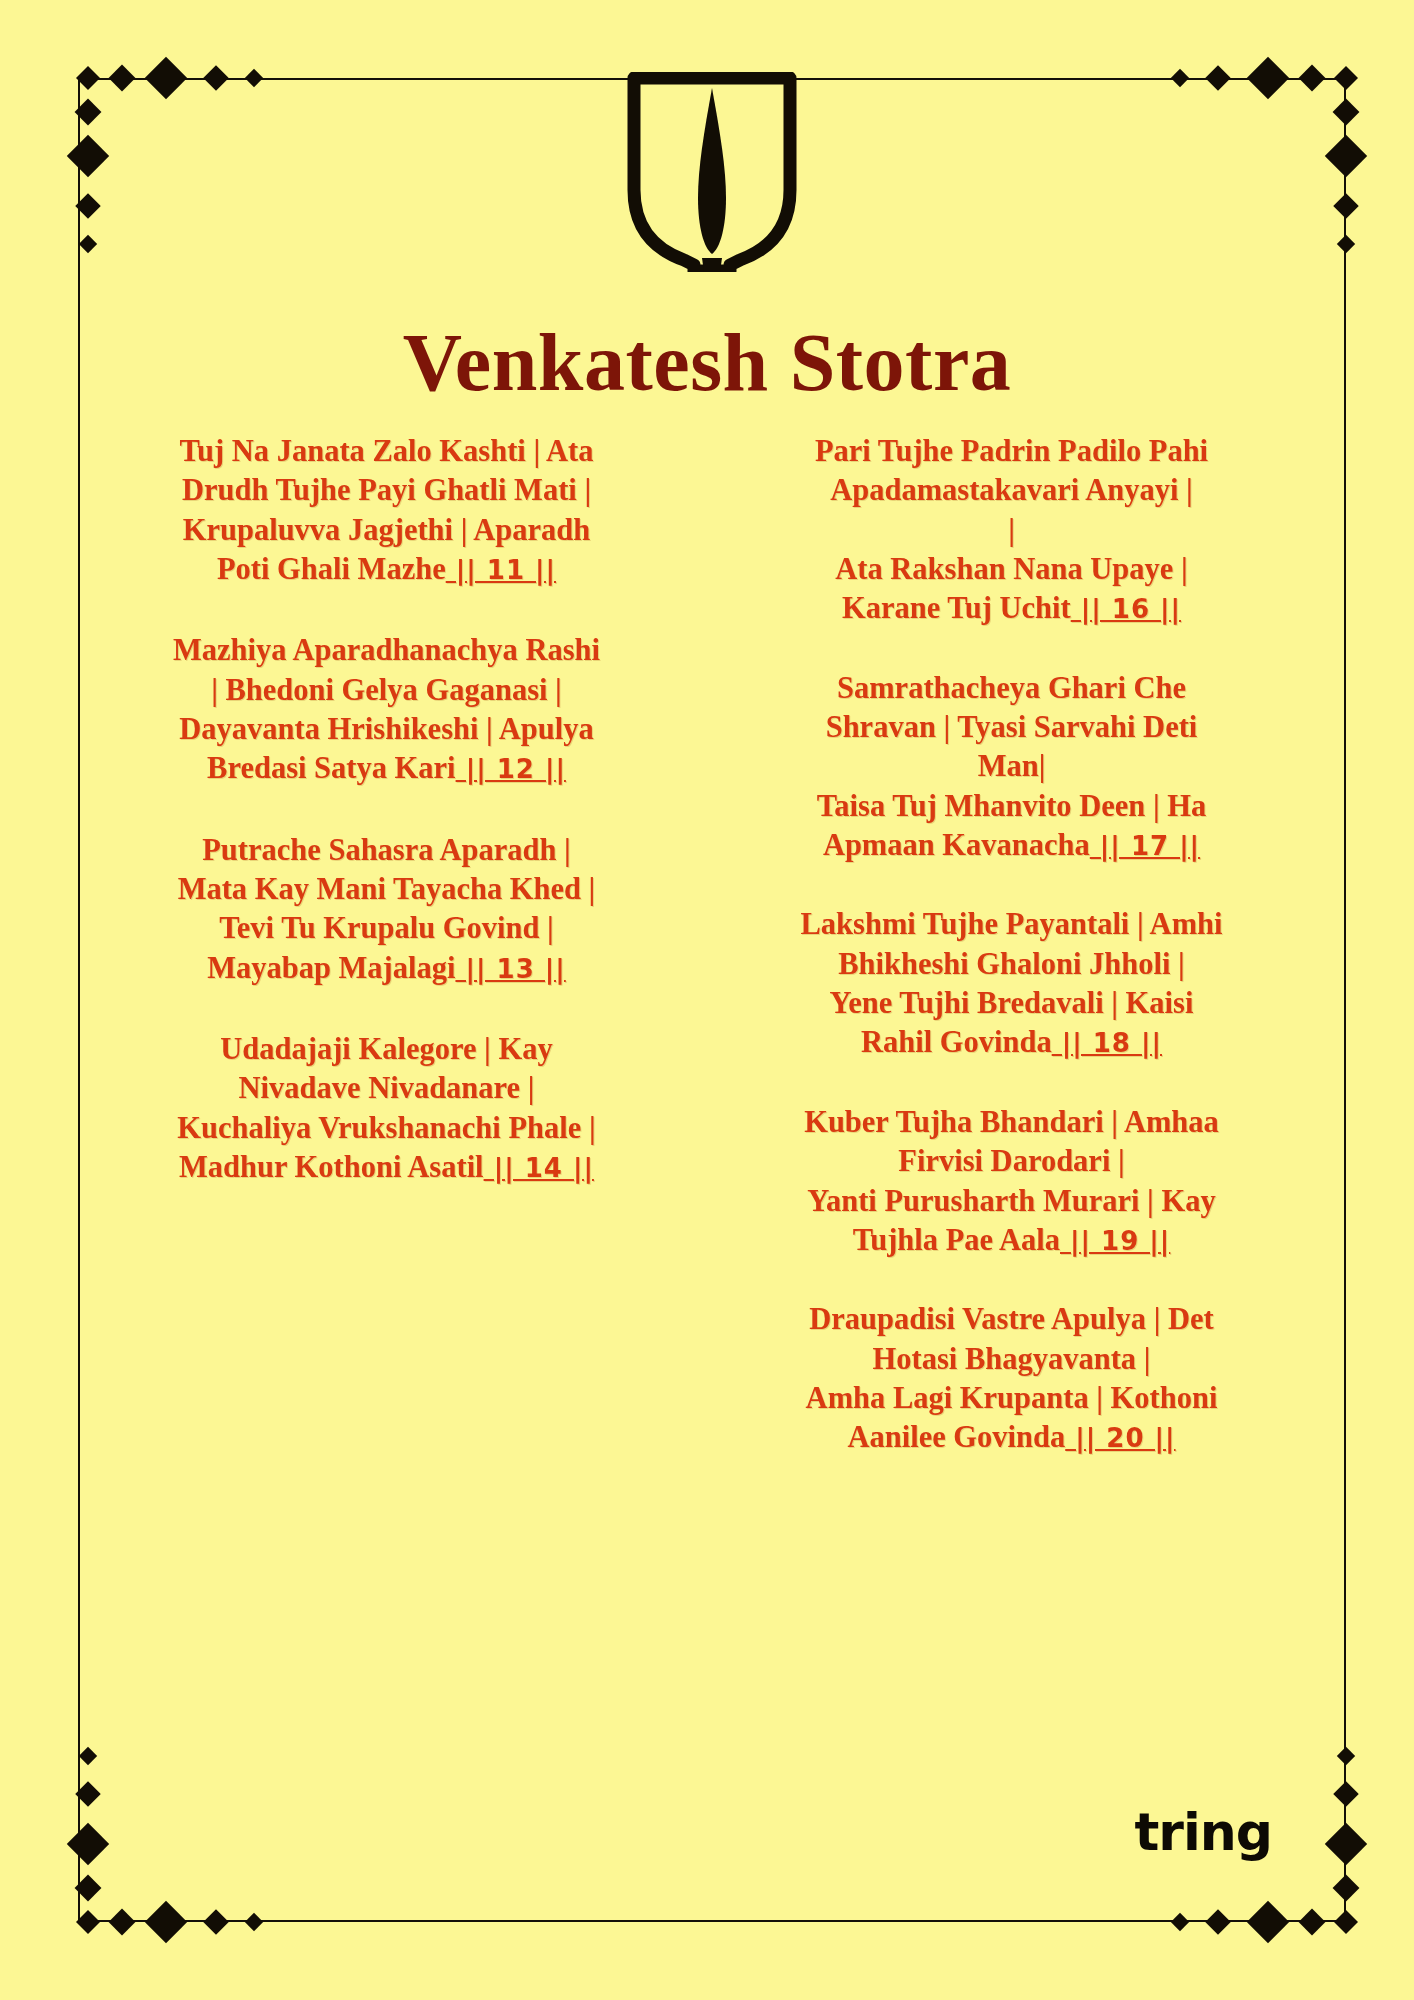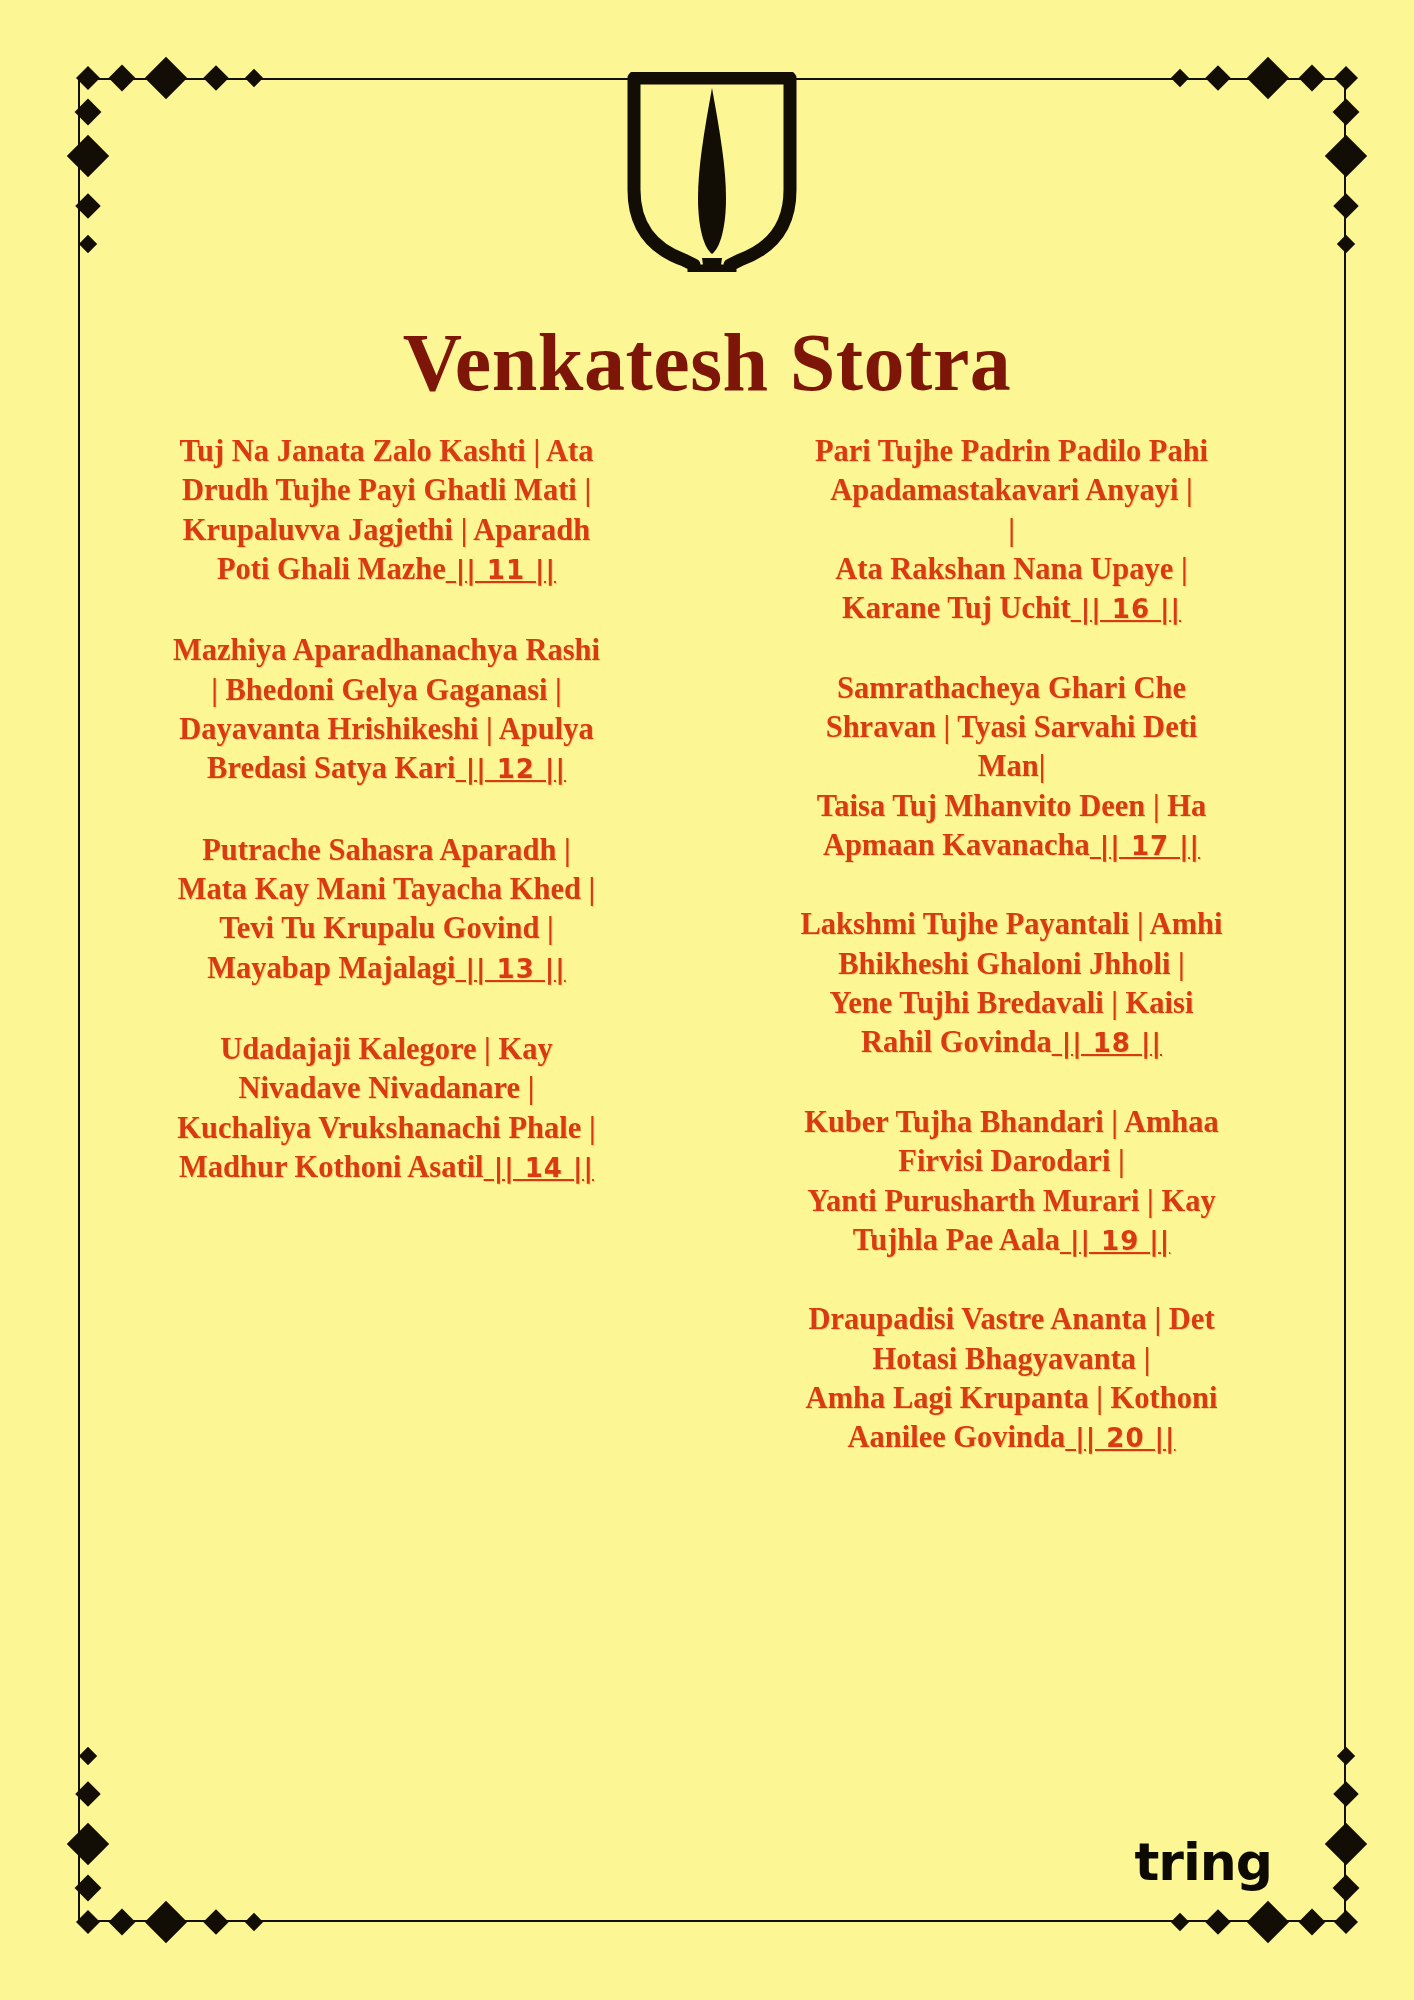--- a/index.html
+++ b/index.html
@@ -98,21 +98,21 @@
     font-size: 26px;
     letter-spacing: 1px;
     text-decoration: underline;
   }
   .col.right .verse { margin-bottom: 40px; }
 
   
   .tring {
     position: absolute;
     right: 152px;
-    bottom: 112px;
+    bottom: 142px;
     font-family: "DejaVu Sans", sans-serif;
     font-weight: bold;
     font-size: 52px;
     letter-spacing: -1px;
     color: #0D0A04;
     line-height: 1;
   }
 </style>
 </head>
 <body>
@@ -217,21 +217,21 @@
           <span class="ln">Yene Tujhi Bredavali | Kaisi</span>
           <span class="ln">Rahil Govinda<span class="num"> || 18 ||</span></span>
         </div>
         <div class="verse">
           <span class="ln">Kuber Tujha Bhandari | Amhaa</span>
           <span class="ln">Firvisi Darodari |</span>
           <span class="ln">Yanti Purusharth Murari | Kay</span>
           <span class="ln">Tujhla Pae Aala<span class="num"> || 19 ||</span></span>
         </div>
         <div class="verse">
-          <span class="ln">Draupadisi Vastre Ananta | Det</span>
+          <span class="ln">Draupadisi Vastre Apulya | Det</span>
           <span class="ln">Hotasi Bhagyavanta |</span>
           <span class="ln">Amha Lagi Krupanta | Kothoni</span>
           <span class="ln">Aanilee Govinda<span class="num"> || 20 ||</span></span>
         </div>
       </div>
   </div>
 
   <div class="tring">tring</div>
 
 </div>

